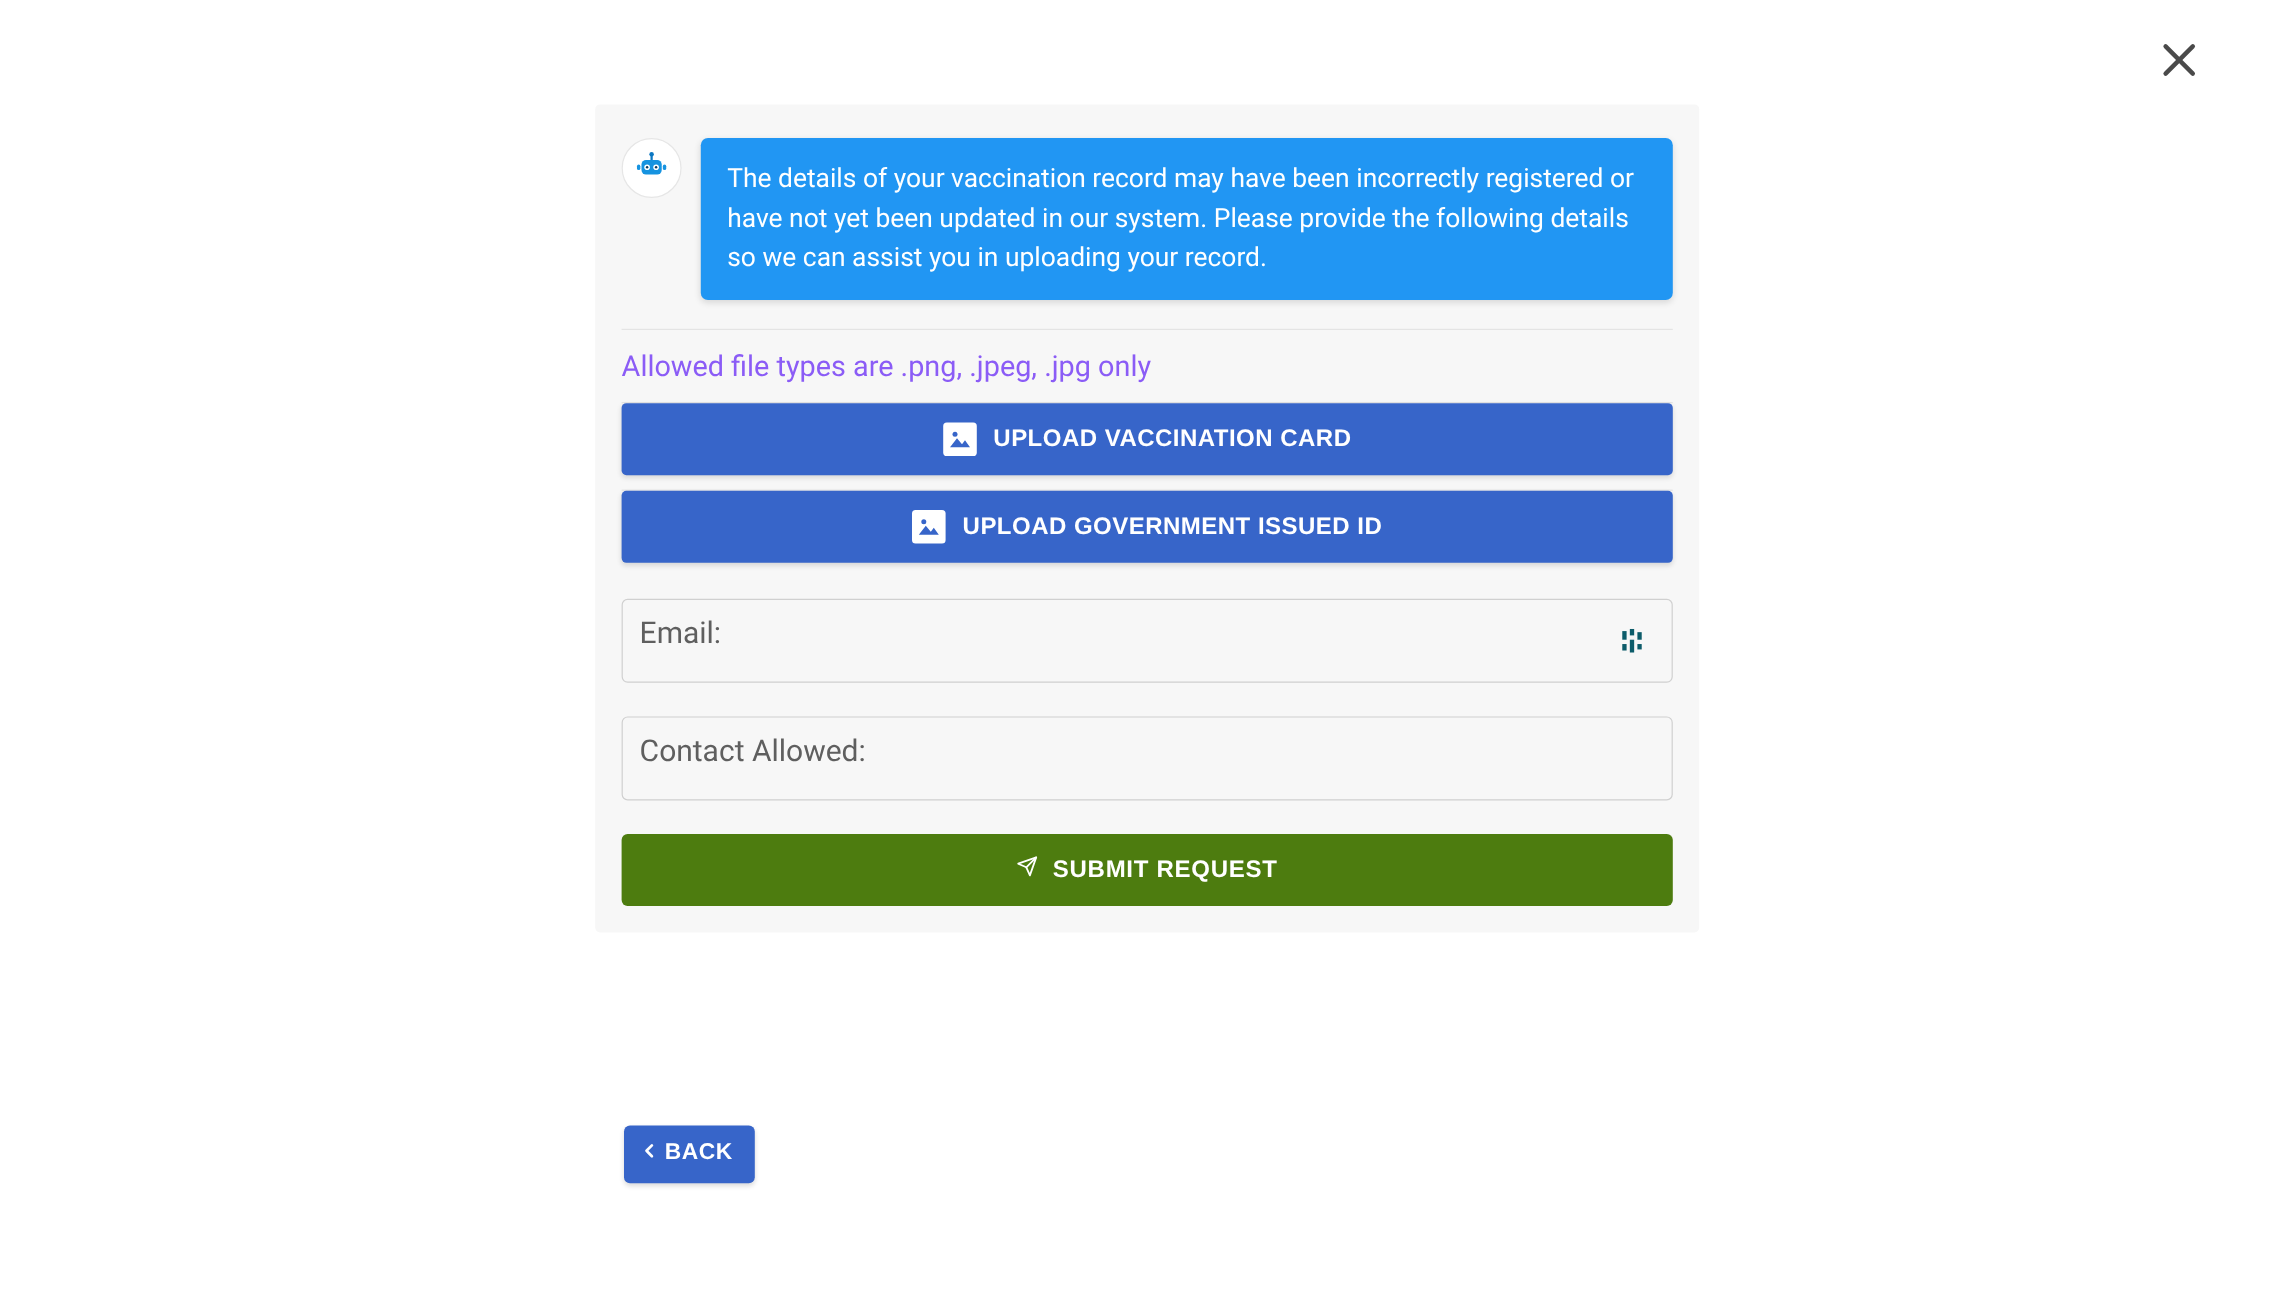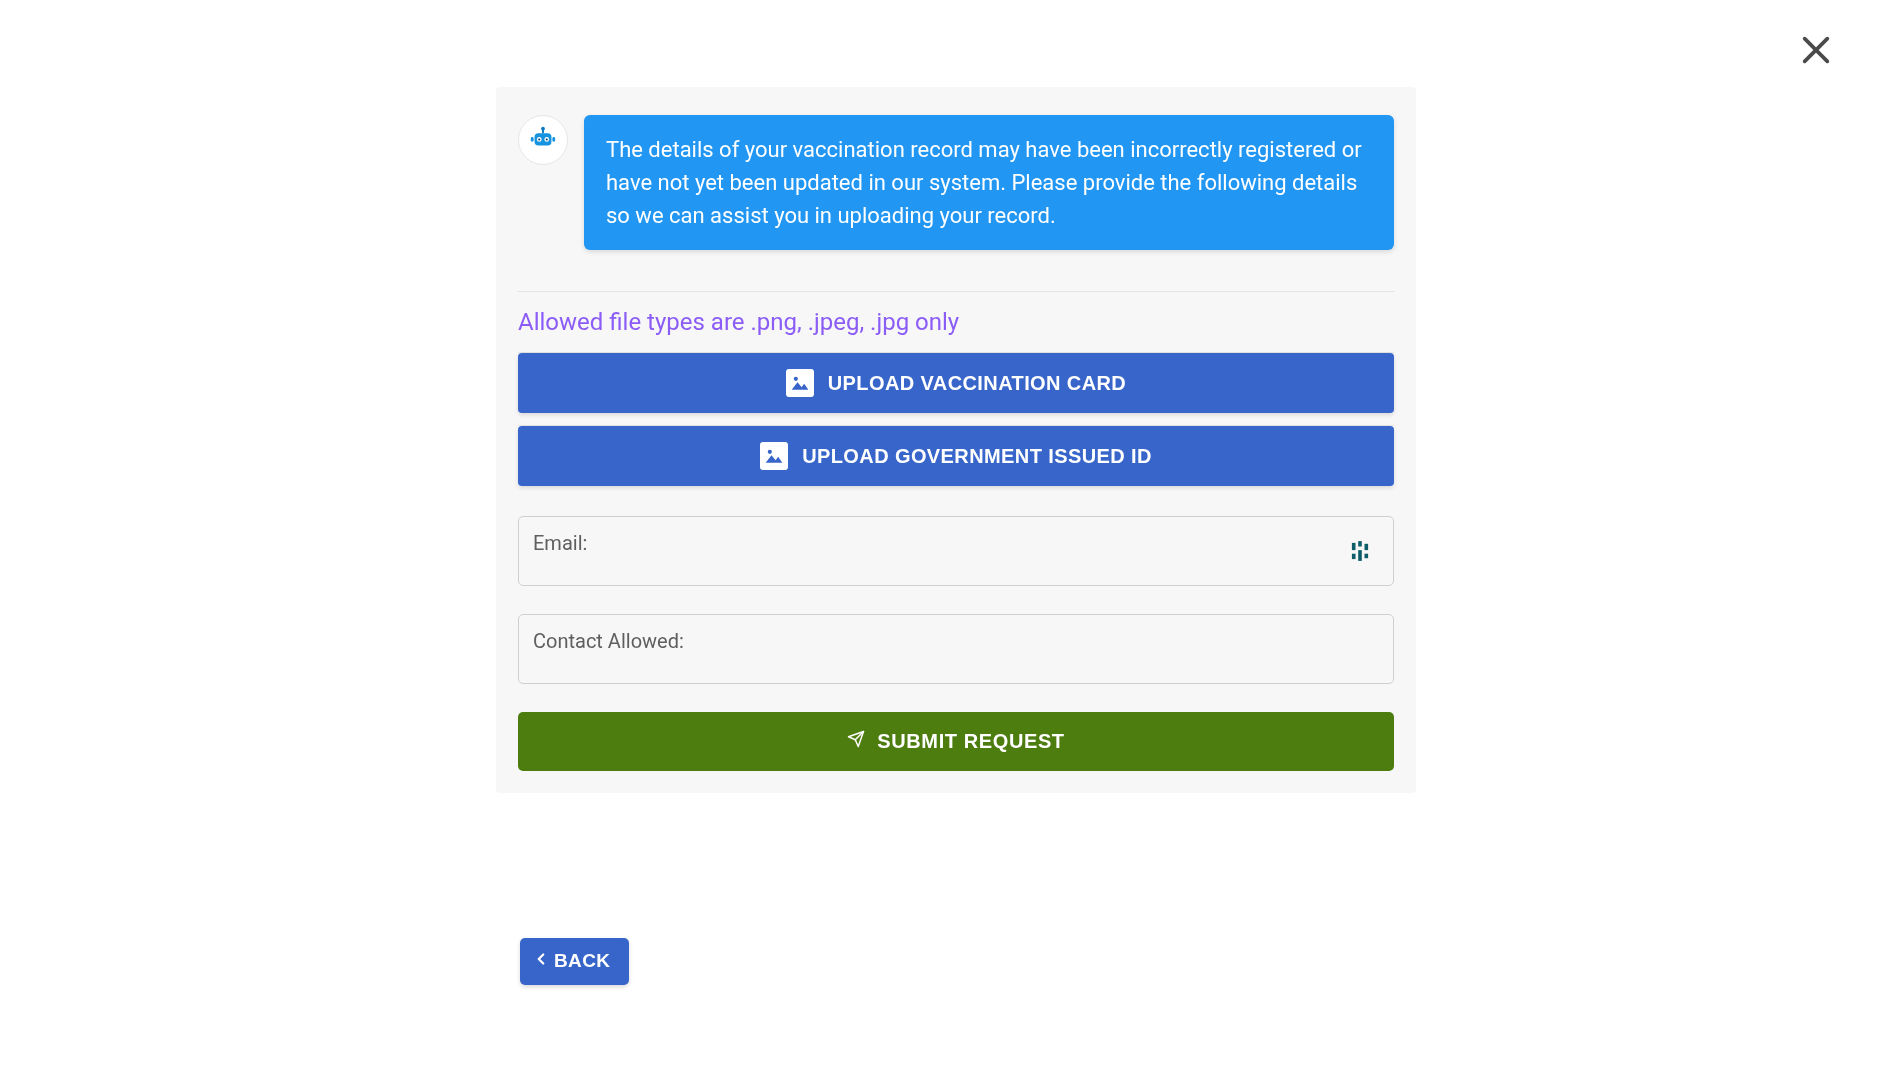--- a/index.html
+++ b/index.html
@@ -32,21 +32,21 @@
     width: 920px;
     background: #f7f7f7;
     border-radius: 4px;
     padding: 28px 22px 22px 22px;
   }
 
   .bot-row {
     display: flex;
     align-items: flex-start;
     gap: 16px;
-    margin-bottom: 41px;
+    margin-bottom: 24px;
   }
   .bot-avatar {
     width: 50px;
     height: 50px;
     border-radius: 50%;
     background: #ffffff;
     border: 1px solid #e6e6e6;
     display: flex;
     align-items: center;
     justify-content: center;
@@ -118,21 +118,21 @@
     border-radius: 5px;
     background: #f7f7f7;
     min-height: 70px;
     margin-bottom: 28px;
   }
   .text-field .floating-label {
     position: absolute;
     top: 14px;
     left: 14px;
     color: #5f5f5f;
-    font-size: 20px;
+    font-size: 25px;
     pointer-events: none;
   }
   .text-field input {
     position: absolute;
     inset: 0;
     width: 100%;
     height: 100%;
     border: none;
     background: transparent;
     padding: 30px 50px 8px 14px;

